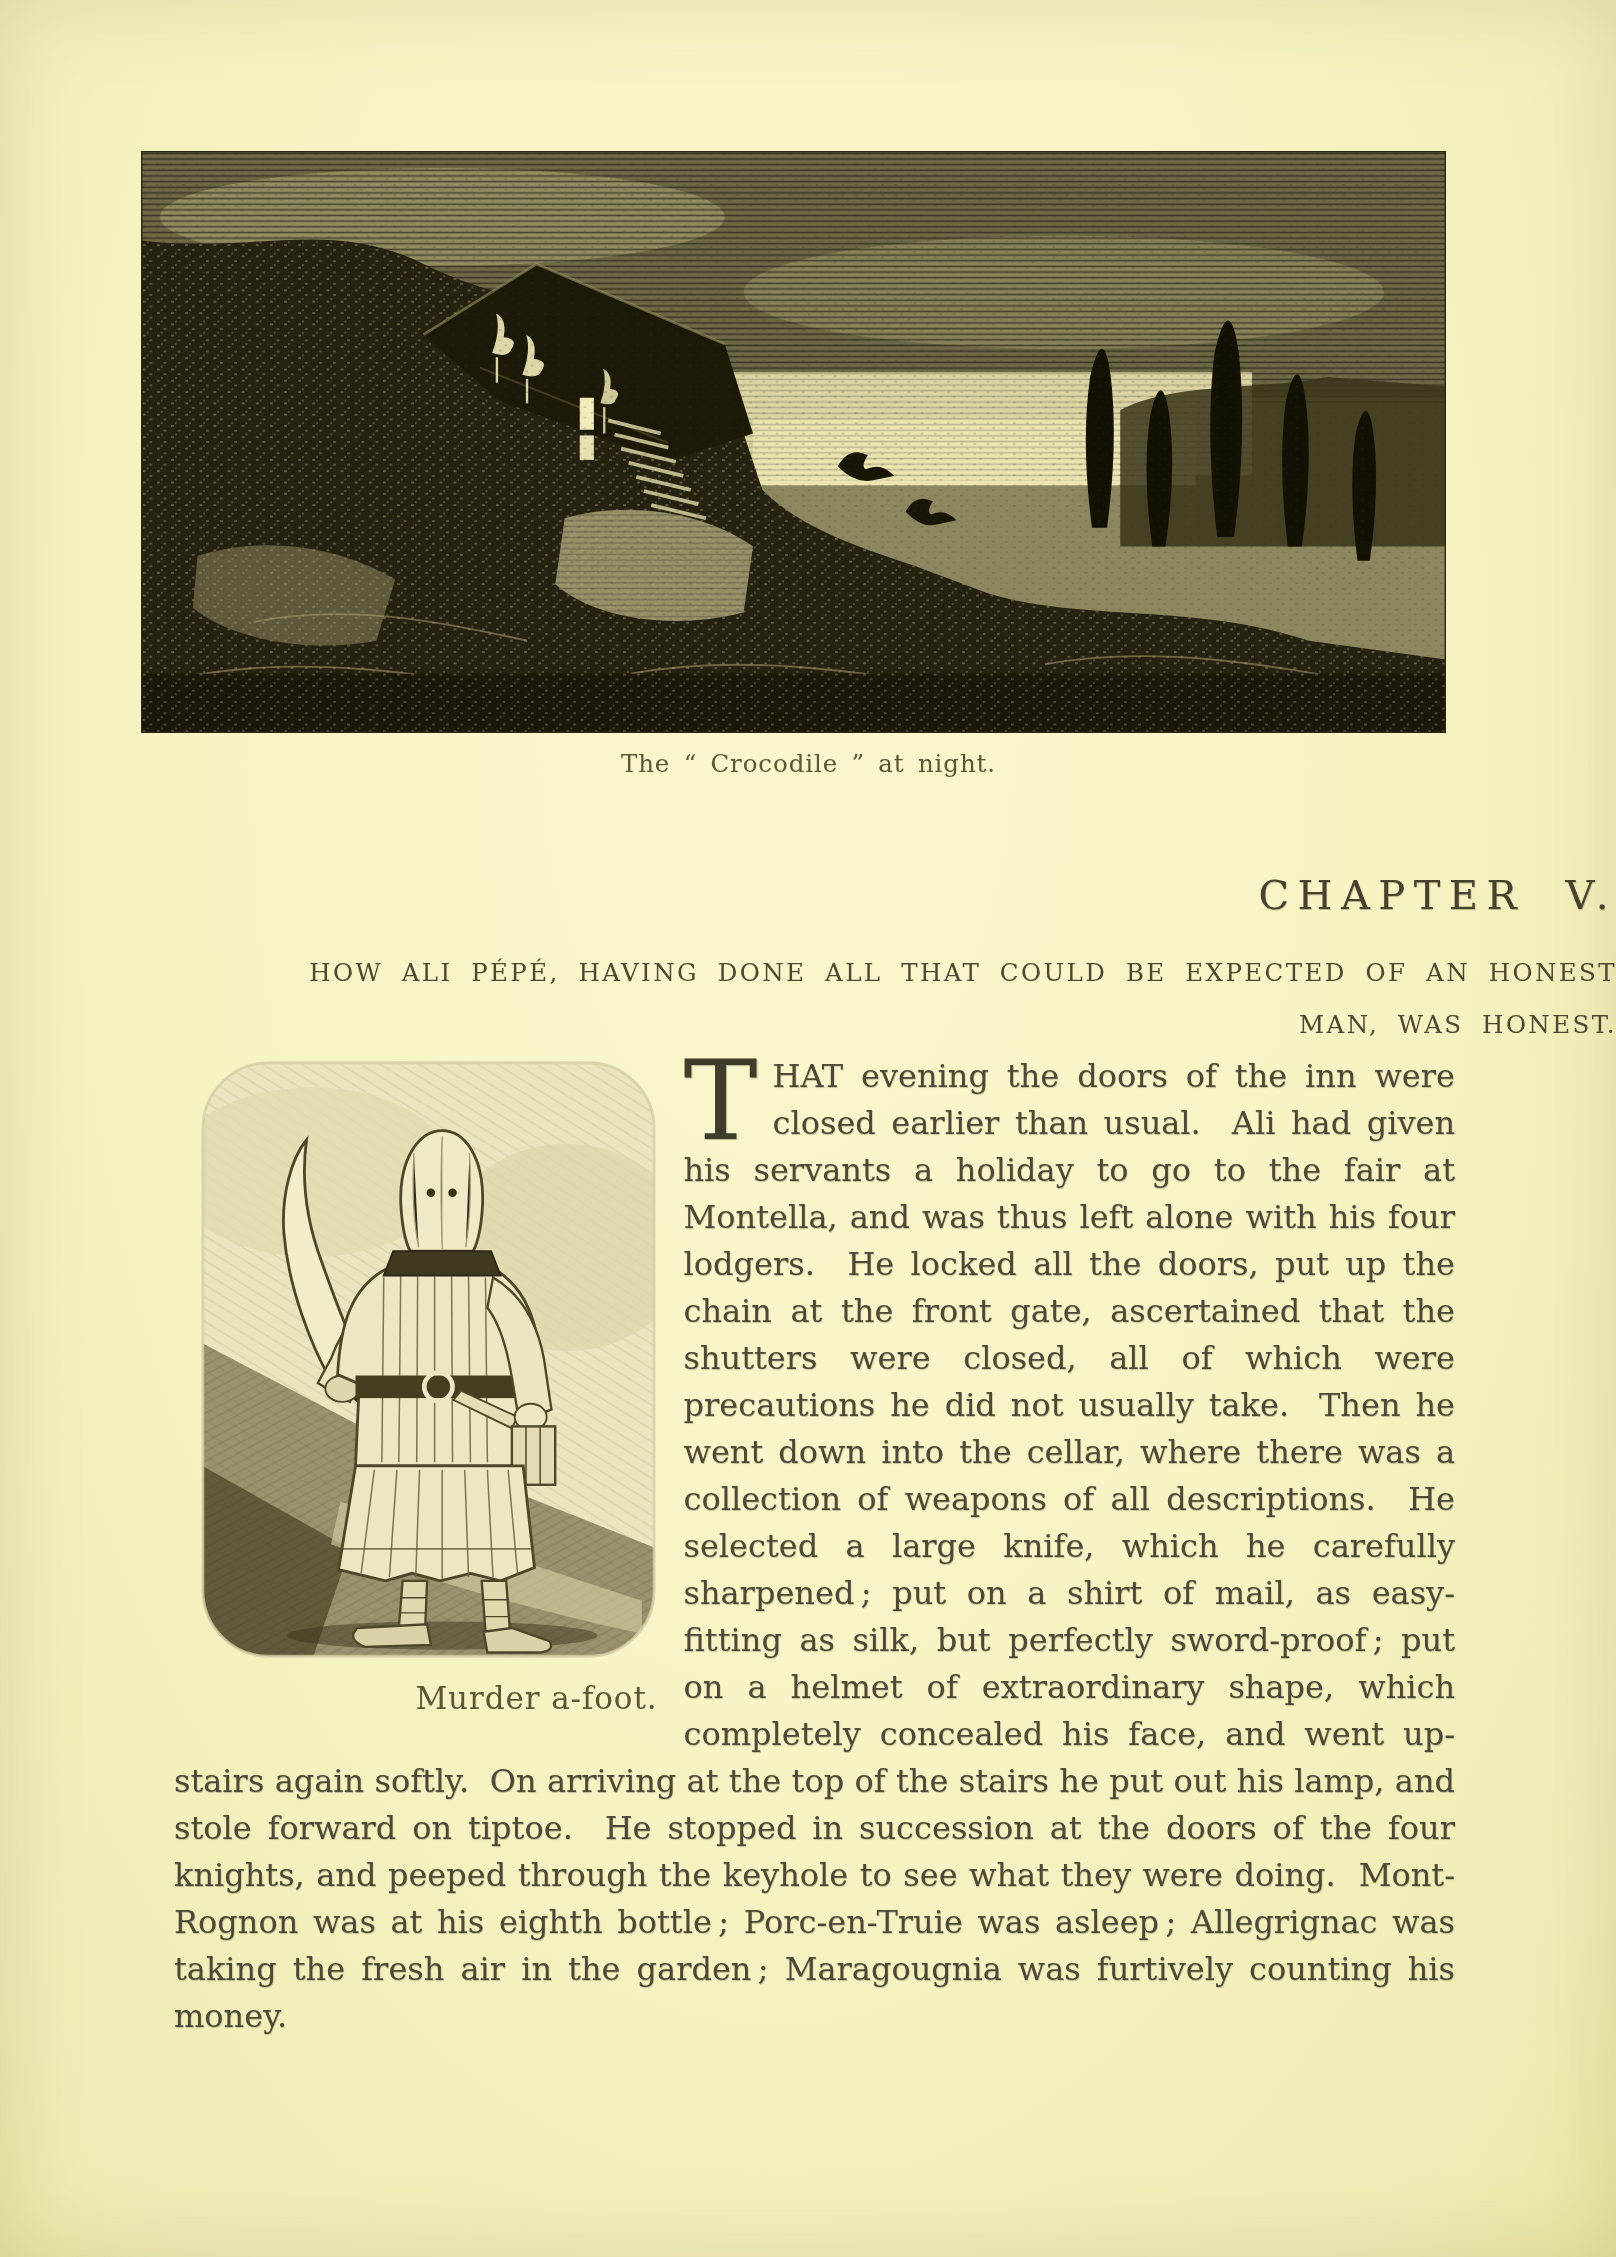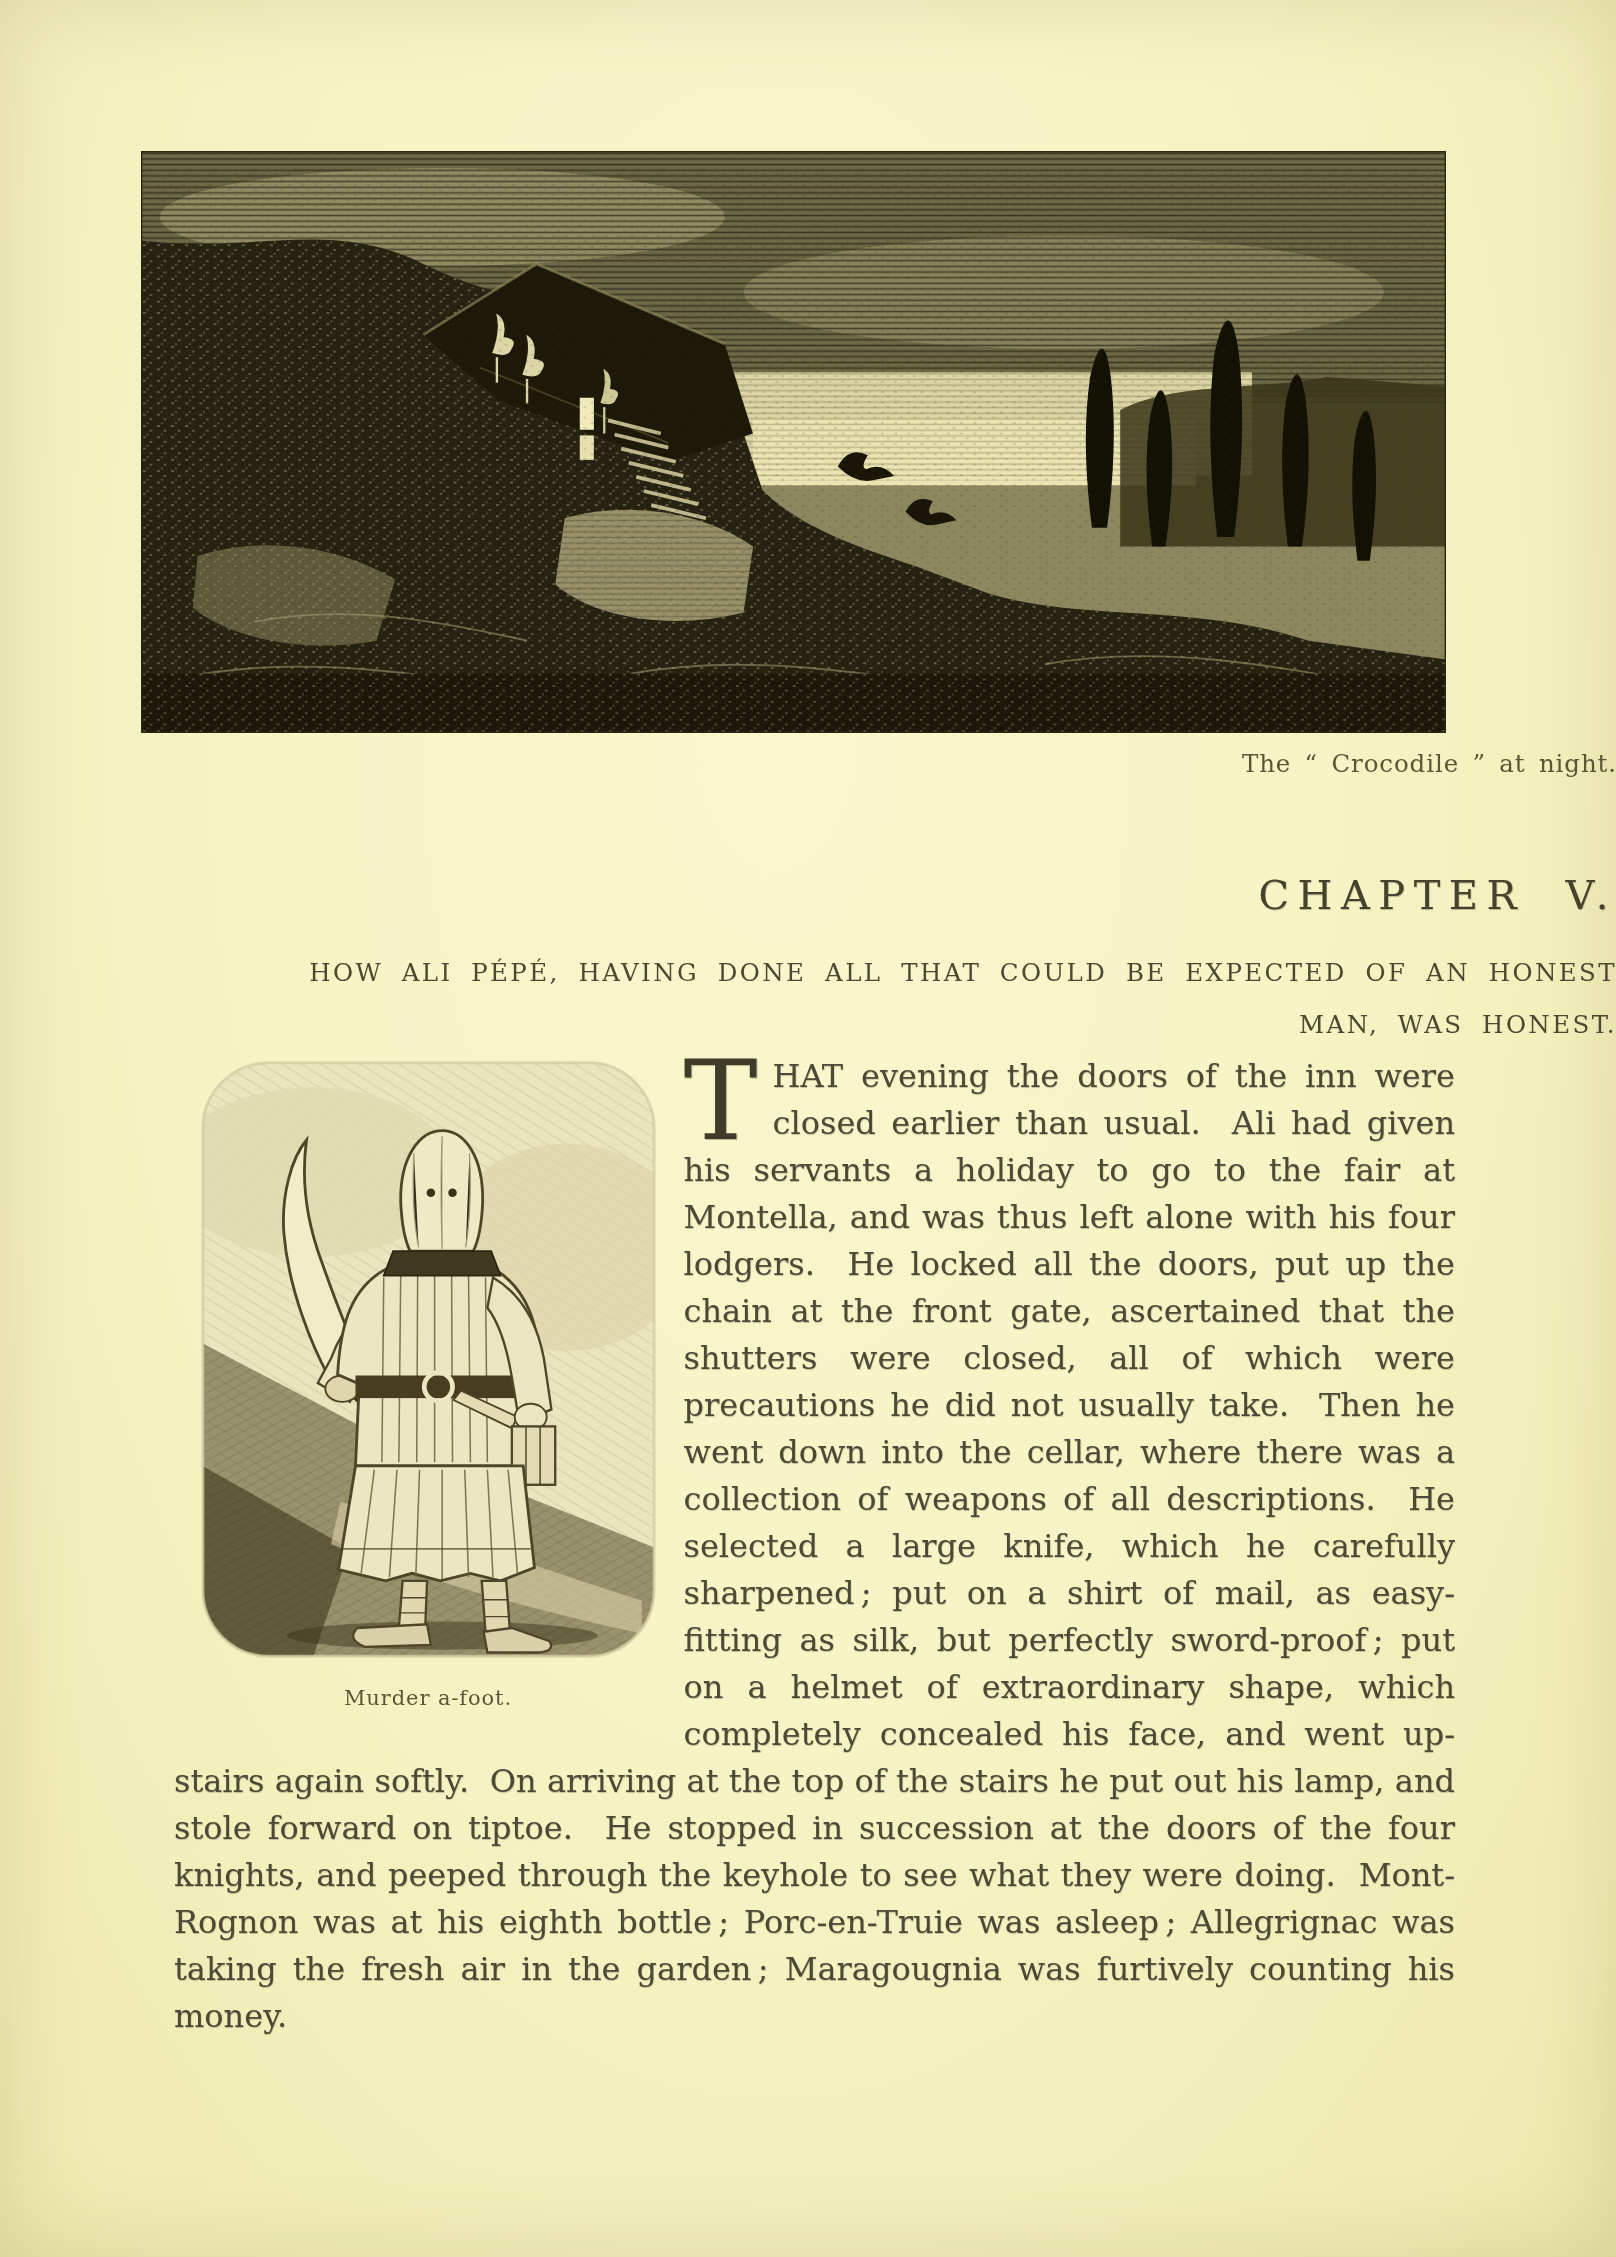--- a/index.html
+++ b/index.html
@@ -17,21 +17,21 @@
     color:#4a4734;
   }
   
   .engraving-wrap{
     position:absolute;left:141px;top:151px;width:1305px;height:582px;
     margin:0;
   }
   .engraving-wrap svg{display:block;width:100%;height:100%;}
   .engraving-caption{
     position:absolute;left:0;top:749px;width:1617px;
-    text-align:right;font-size:24.5px;letter-spacing:0.9px;word-spacing:4.7px;
+    text-align:center;font-size:24.5px;letter-spacing:0.9px;word-spacing:4.7px;
     color:#5b5636;
   }
   
   .chapter-heading{
     position:absolute;left:0;top:872px;width:1617px;margin:0;
     text-align:right;font-size:40px;font-weight:normal;
     letter-spacing:8.5px;word-spacing:19px;color:#46422d;
     text-shadow:0.6px 0.6px 0.8px rgba(70,66,45,.35);
   }
   .chapter-subtitle{
@@ -44,21 +44,21 @@
     position:absolute;left:174px;top:1053px;width:1281px;
     font-size:32px;line-height:47px;text-align:justify;
     color:#4c4936;
     text-shadow:0.5px 0.5px 0.7px rgba(76,73,54,.30);
   }
   .inline-figure{
     float:left;width:459px;margin:5.6px 26px 9.4px 24.5px;
   }
   .inline-figure svg{display:block;width:459px;height:601px;}
   .inline-figure figcaption{
-    margin-top:15px;text-align:center;font-size:21px;
+    margin-top:15px;text-align:right;font-size:31px;
     letter-spacing:0.9px;color:#5b5636;text-shadow:none;
   }
   .body-paragraph{margin:0;}
   .drop-cap{
     float:left;
     font-size:111px;line-height:87px;
     padding:3.8px 15px 0 0;
     color:#3f3c29;
     text-shadow:0.9px 0.9px 0.9px rgba(63,60,41,.35);
   }

